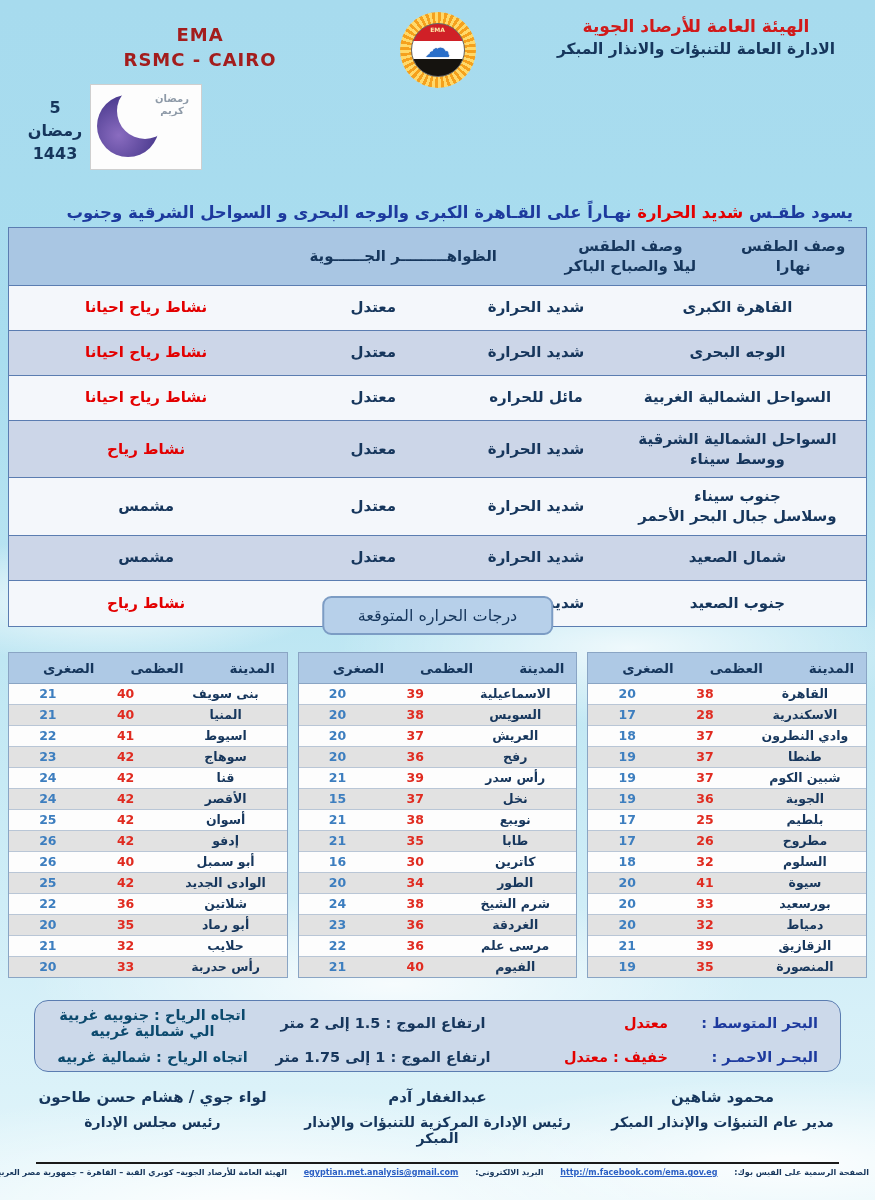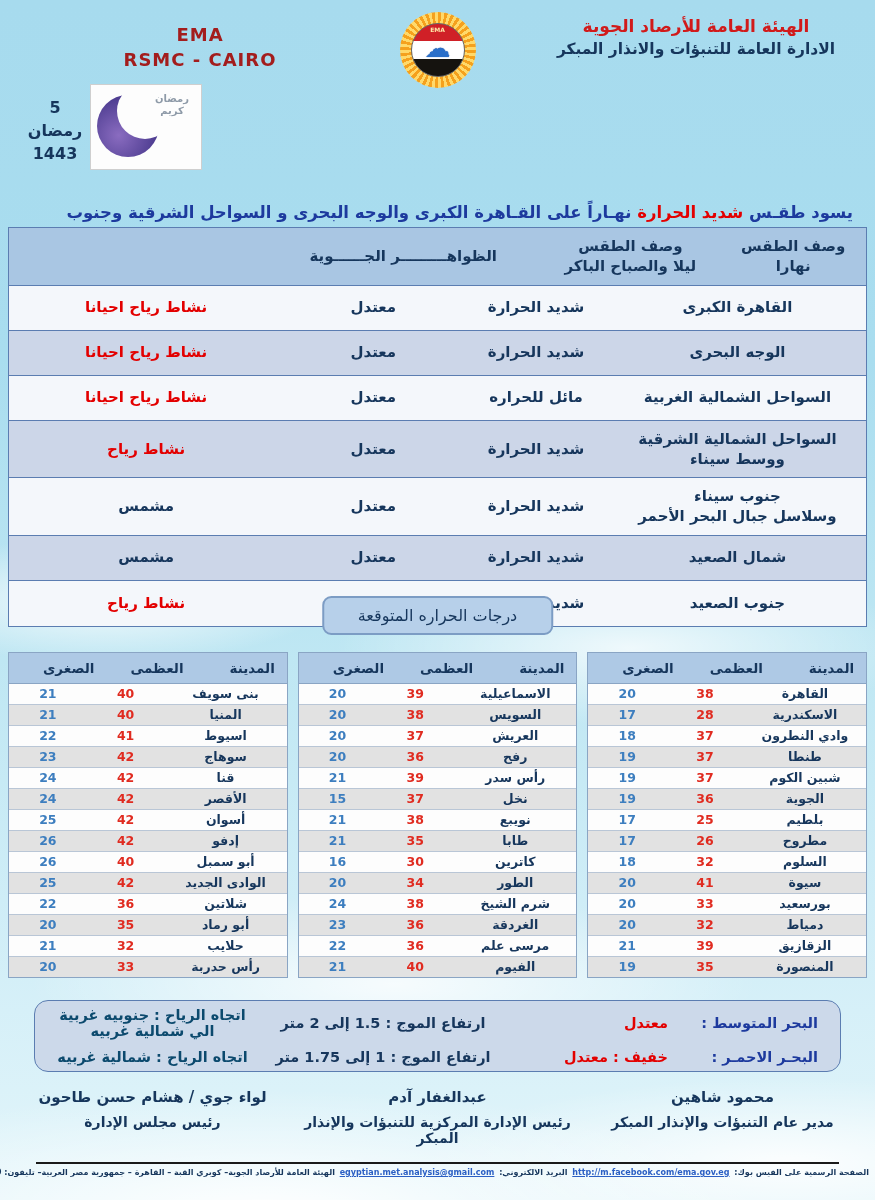--- a/index.html
+++ b/index.html
@@ -101,21 +101,21 @@
   .sea-wind { color:#0c4a6e; flex:1; text-align:center; }
   
   .sigs { position:absolute; top:1088px; left:10px; right:10px; display:flex; }
   .sig { flex:1; text-align:center; color:#16365c; font-weight:bold; }
   .sig-name { font-size:15px; }
   .sig-title { font-size:14px; margin-top:8px; }
   
   .rule { position:absolute; top:1162px; left:36px; right:36px; height:2px; background:#1a1a1a; }
   .tiny-footer { position:absolute; top:1168px; left:6px; right:6px; text-align:center;
     font-size:8px; color:#16365c; font-weight:bold; white-space:nowrap; }
-  .tiny-footer a { color:#2b5fc4; text-decoration:underline; margin:0 2px; }
+  .tiny-footer a { color:#2b5fc4; text-decoration:underline; margin:0 14px; }
 </style>
 </head>
 <body>
 
 <div class="page">
 
   <div class="header">
     <div class="org">
       <div class="org-l1">الهيئة العامة للأرصاد الجوية</div>
       <div class="org-l2">الادارة العامة للتنبؤات والانذار المبكر</div>

